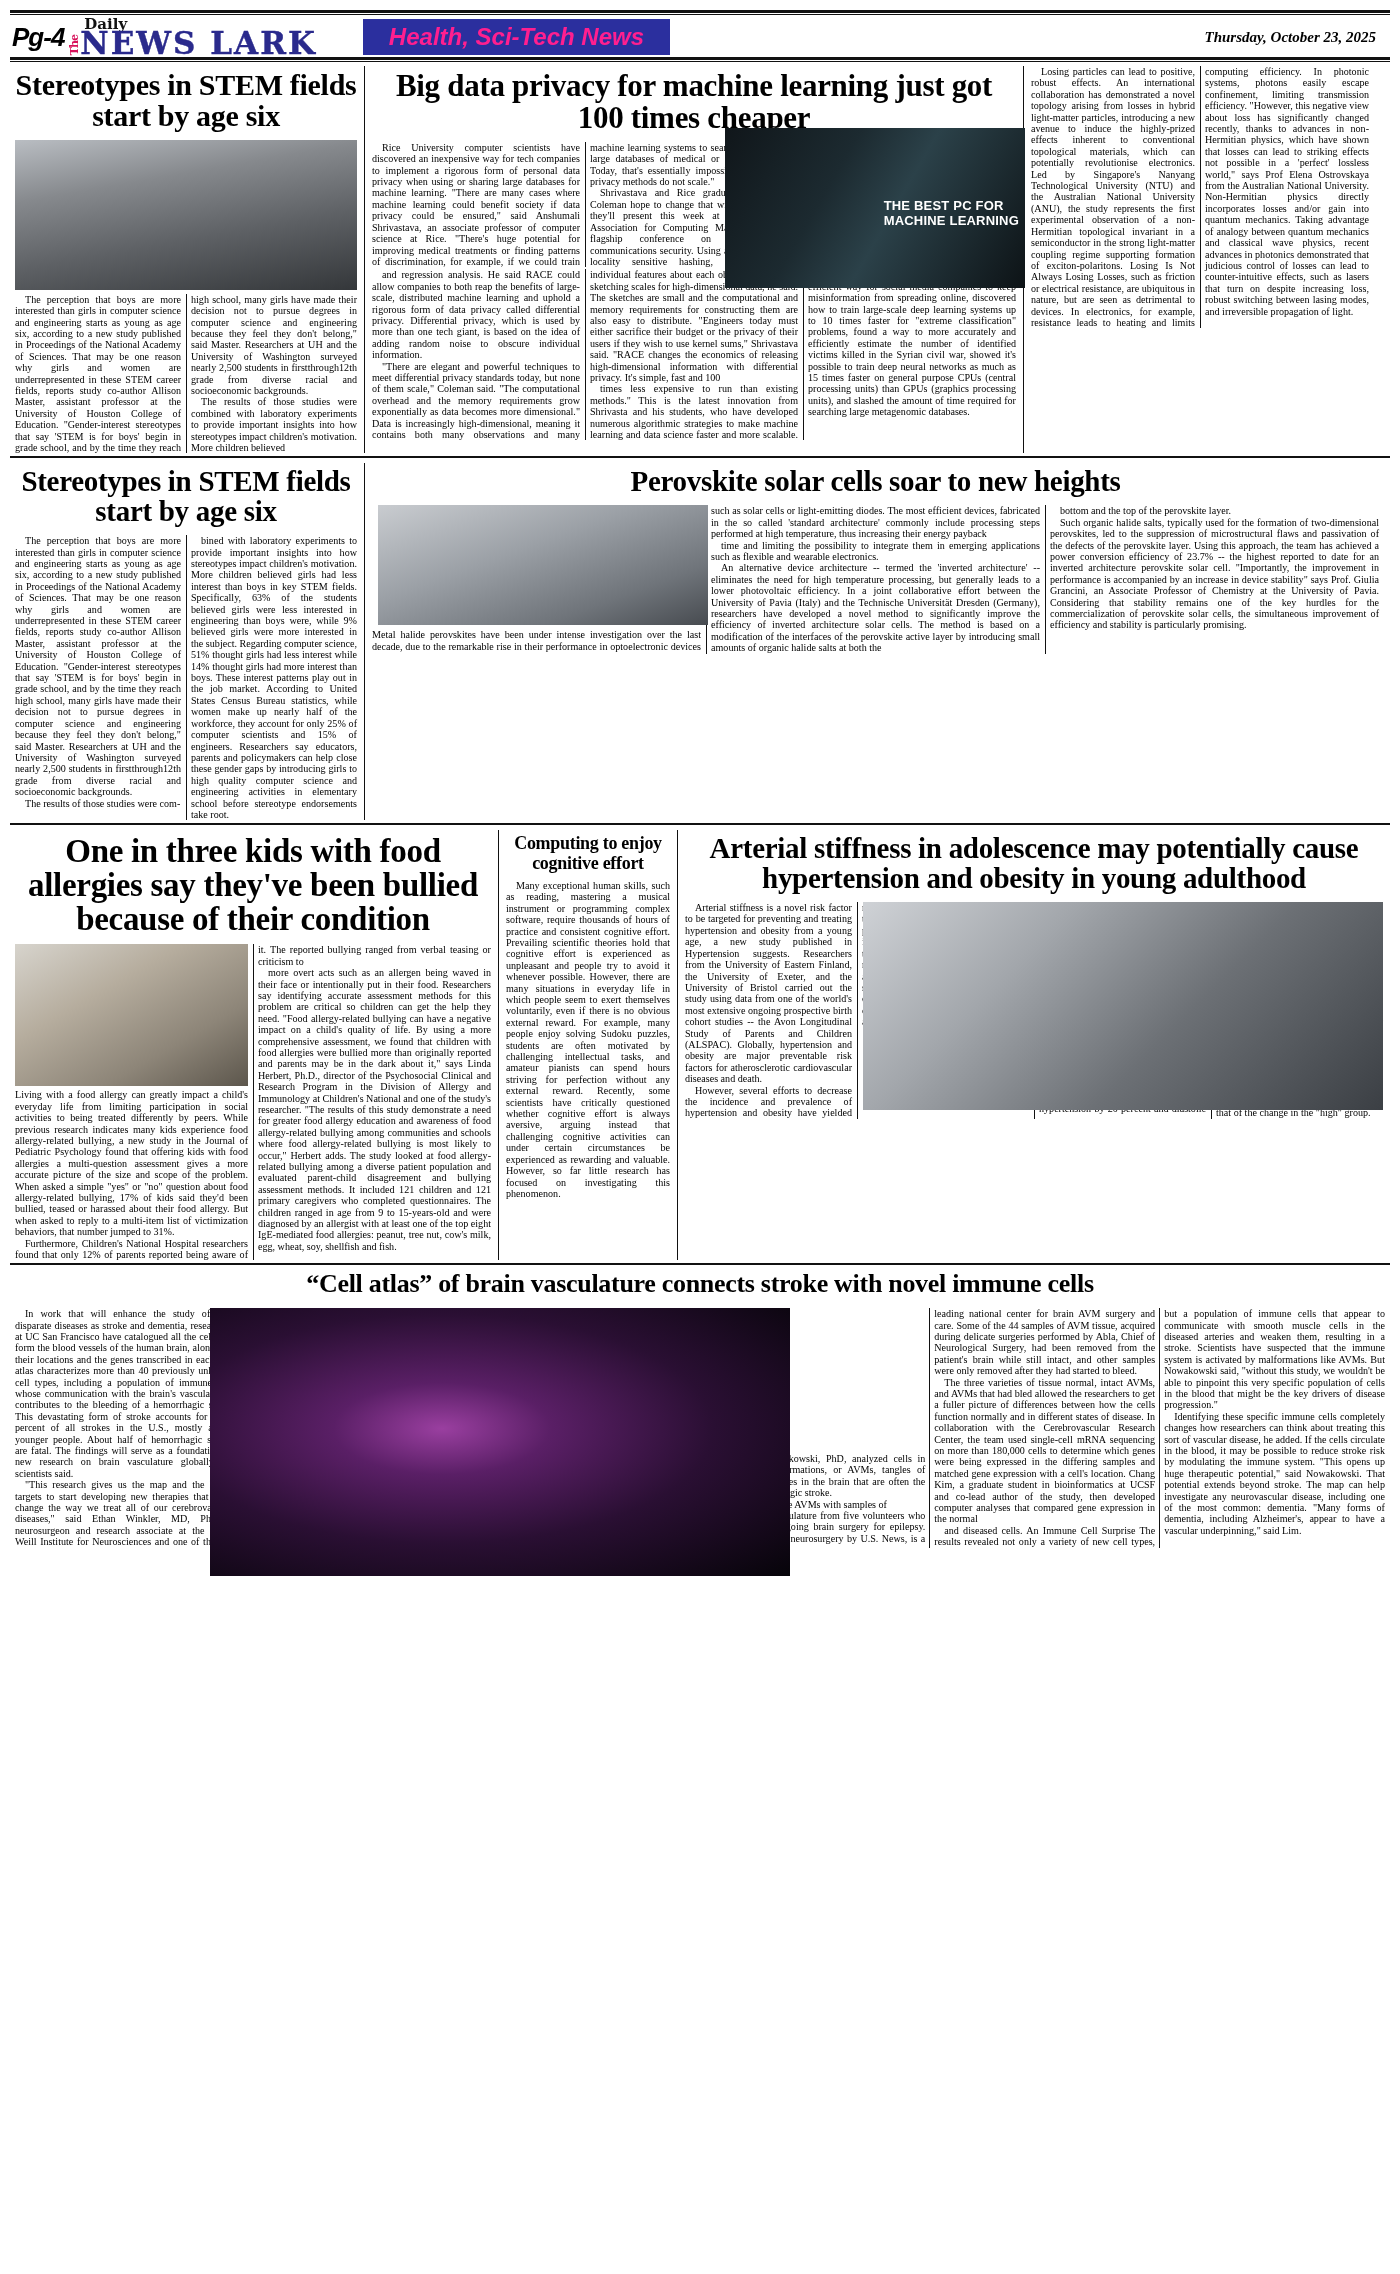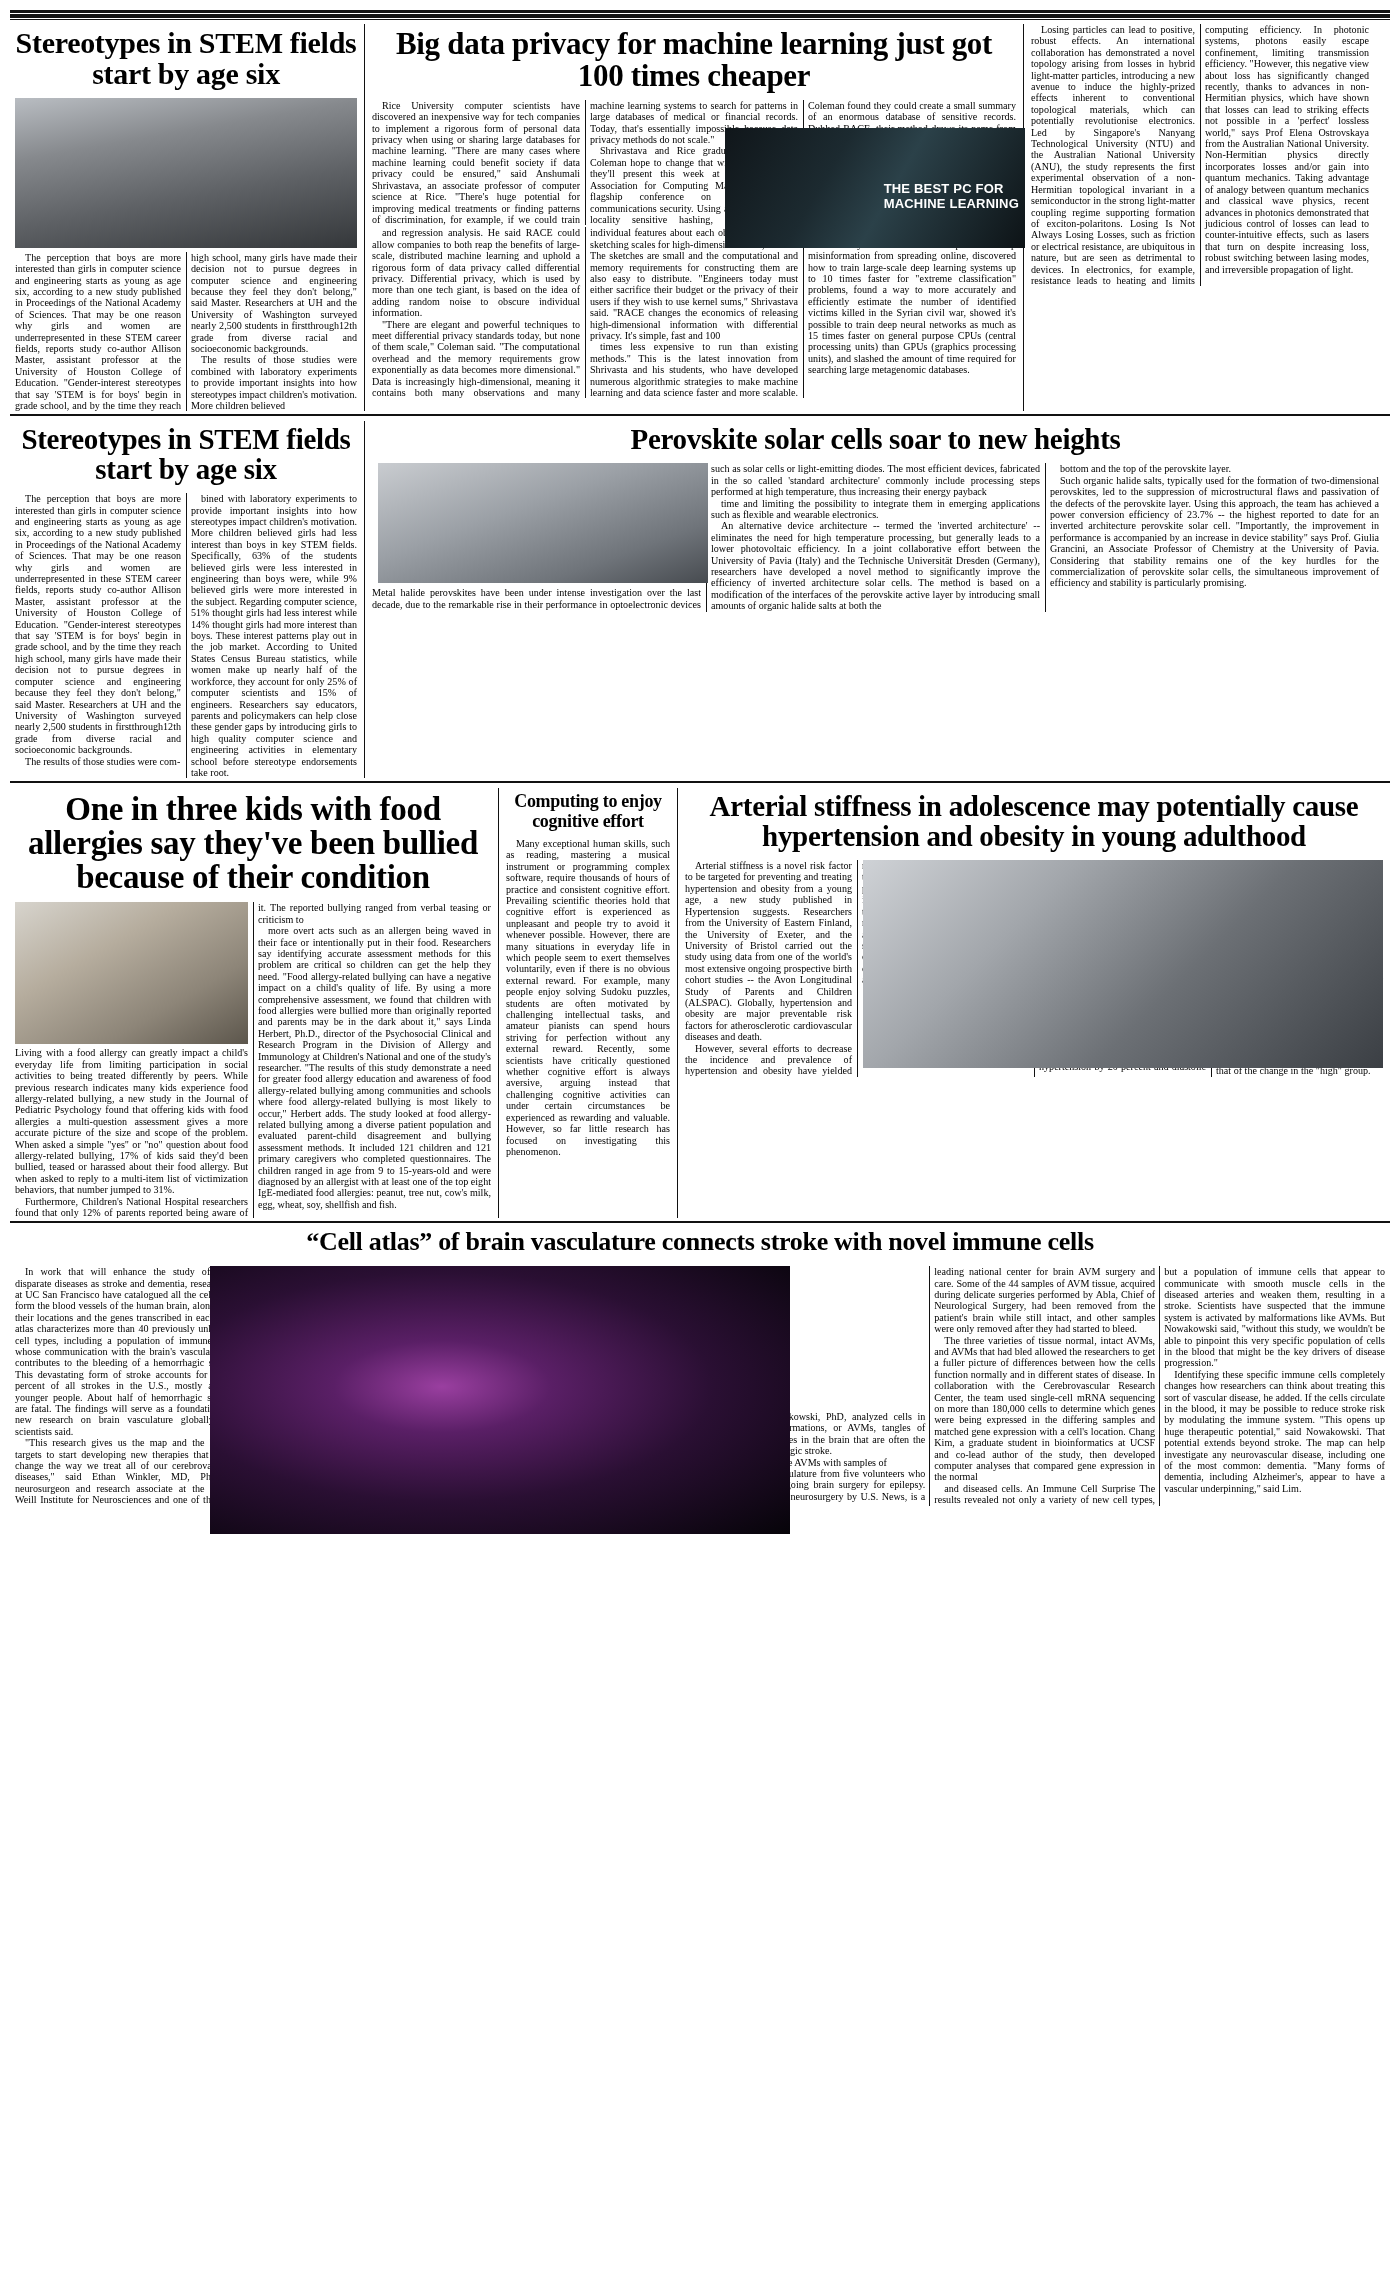--- a/index.html
+++ b/index.html
@@ -81,40 +81,52 @@
   
   .sec4 { margin-top:5px; padding:0 7px; }
   .sec4 .head1 { font-size:26px; margin:6px 0 10px; }
 </style>
 </head>
 <body>
 
 <div class="page">
 
   <div class="rule-double"></div>
+  <div class="masthead">
+    <div class="pg">Pg-4</div>
+    <div class="logo-wrap">
+      <div class="logo-the" style="color: rgb(216, 18, 91);">The</div>
+      <div class="logo-stack">
+        <div class="logo-daily">Daily</div>
+        <div class="logo-name" style="color: rgb(42, 42, 140);">NEWS LARK</div>
+      </div>
+    </div>
+    <div class="banner" style="background: rgb(43, 47, 158); color: rgb(255, 31, 143);">Health, Sci-Tech News</div>
+    <div class="date">Thursday, October 23, 2025</div>
+  </div>
   <div class="rule-double"></div>
 
   <div class="sec1">
 
     <div class="s1a">
       <div class="head1">Stereotypes in STEM fields start by age six</div>
       <div class="ph img1" style="background:linear-gradient(170deg,#b9bdc2 0%,#86898d 30%,#5e6165 62%,#34373a 100%);"></div>
       <div class="body cols2" style="margin-top:4px;">
         <p class="first">The perception that boys are more interested than girls in computer science and engineering starts as young as age six, according to a new study published in Proceedings of the National Academy of Sciences. That may be one reason why girls and women are underrepresented in these STEM career fields, reports study co-author Allison Master, assistant professor at the University of Houston College of Education. "Gender-interest stereotypes that say 'STEM is for boys' begin in grade school, and by the time they reach high school, many girls have made their decision not to pursue degrees in computer science and engineering because they feel they don't belong," said Master. Researchers at UH and the University of Washington surveyed nearly 2,500 students in firstthrough12th grade from diverse racial and socioeconomic backgrounds.</p>
         <p>The results of those studies were combined with laboratory experiments to provide important insights into how stereotypes impact children's motivation. More children believed</p>
       </div>
     </div>
 
     <div class="s1b">
       <div class="head1">Big data privacy for machine learning just got 100 times cheaper</div>
       <div class="body cols3" style="margin-top:4px;">
         <p class="first">Rice University computer scientists have discovered an inexpensive way for tech companies to implement a rigorous form of personal data privacy when using or sharing large databases for machine learning. "There are many cases where machine learning could benefit society if data privacy could be ensured," said Anshumali Shrivastava, an associate professor of computer science at Rice. "There's huge potential for improving medical treatments or finding patterns of discrimination, for example, if we could train machine learning systems to search for patterns in large databases of medical or financial records. Today, that's essentially impossible because data privacy methods do not scale."</p>
         <p>Shrivastava and Rice graduate student Ben Coleman hope to change that with a new method they'll present this week at CCS 2021, the Association for Computing Machinery's annual flagship conference on computer and communications security. Using a technique called locality sensitive hashing, Shirvastava and Coleman found they could create a small summary of an enormous database of sensitive records. Dubbed RACE, their method draws its name from these summaries, or "repeated array of count estimators" sketches. Coleman said RACE sketches are both safe to make publicly available and useful for algorithms that use kernel sums, one of the basic building blocks of machine learning, and for machine-learning programs that perform common tasks like classification, ranking</p>
       </div>
-      <div class="imgML" style="position:absolute;left:725px;top:128px;width:300px;height:120px;
+      <div class="imgML" style="position:absolute;left:725px;top:128px;width:300px;height:160px;
                   background:linear-gradient(120deg,#10161a 0%,#1c2a30 35%,#2b4149 55%,#0d1316 100%);">
         <div class="ml-text">
           <span>THE BEST PC FOR</span><br>
           <span class="b">MACHINE LEARNING</span>
         </div>
       </div>
       <div class="body cols3" style="margin-top:2px;">
         <p class="first">and regression analysis. He said RACE could allow companies to both reap the benefits of large-scale, distributed machine learning and uphold a rigorous form of data privacy called differential privacy. Differential privacy, which is used by more than one tech giant, is based on the idea of adding random noise to obscure individual information.</p>
         <p>"There are elegant and powerful techniques to meet differential privacy standards today, but none of them scale," Coleman said. "The computational overhead and the memory requirements grow exponentially as data becomes more dimensional." Data is increasingly high-dimensional, meaning it contains both many observations and many individual features about each observation. RACE sketching scales for high-dimensional data, he said. The sketches are small and the computational and memory requirements for constructing them are also easy to distribute. "Engineers today must either sacrifice their budget or the privacy of their users if they wish to use kernel sums," Shrivastava said. "RACE changes the economics of releasing high-dimensional information with differential privacy. It's simple, fast and 100</p>
         <p>times less expensive to run than existing methods." This is the latest innovation from Shrivasta and his students, who have developed numerous algorithmic strategies to make machine learning and data science faster and more scalable. They and their collaborators have: found a more efficient way for social media companies to keep misinformation from spreading online, discovered how to train large-scale deep learning systems up to 10 times faster for "extreme classification" problems, found a way to more accurately and efficiently estimate the number of identified victims killed in the Syrian civil war, showed it's possible to train deep neural networks as much as 15 times faster on general purpose CPUs (central processing units) than GPUs (graphics processing units), and slashed the amount of time required for searching large metagenomic databases.</p>

